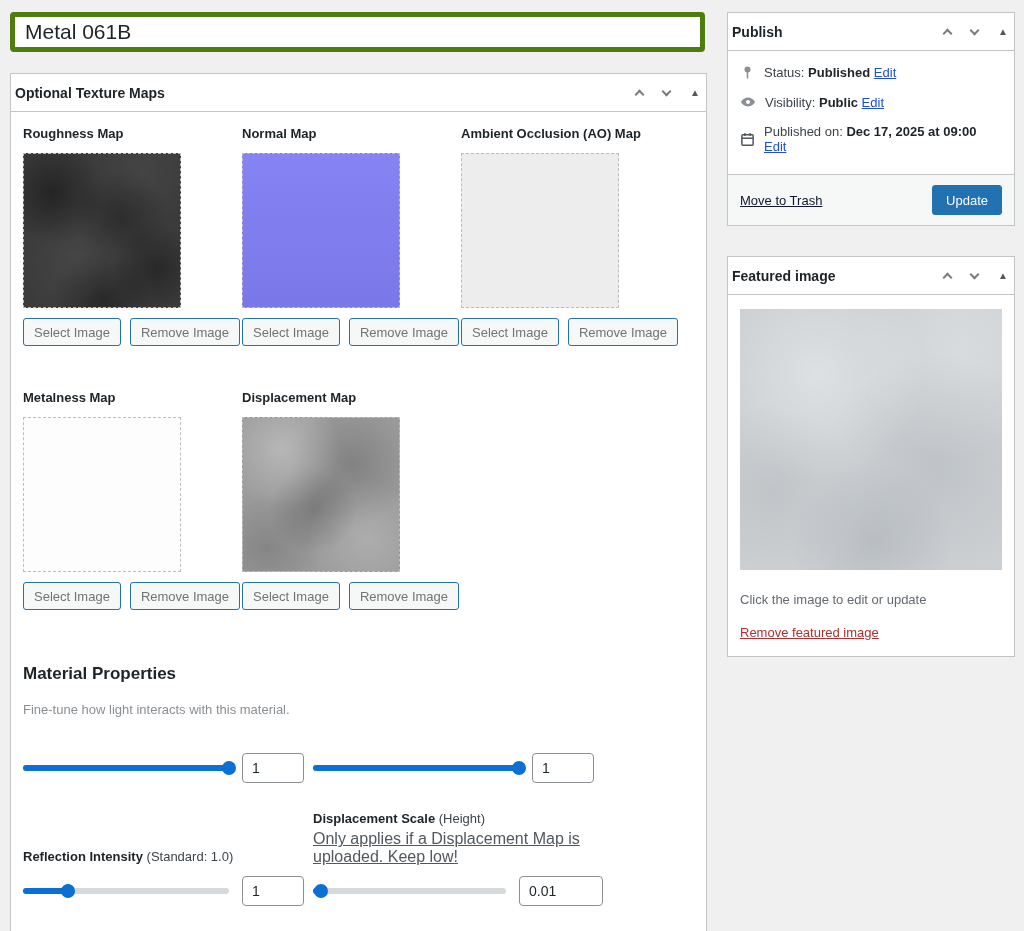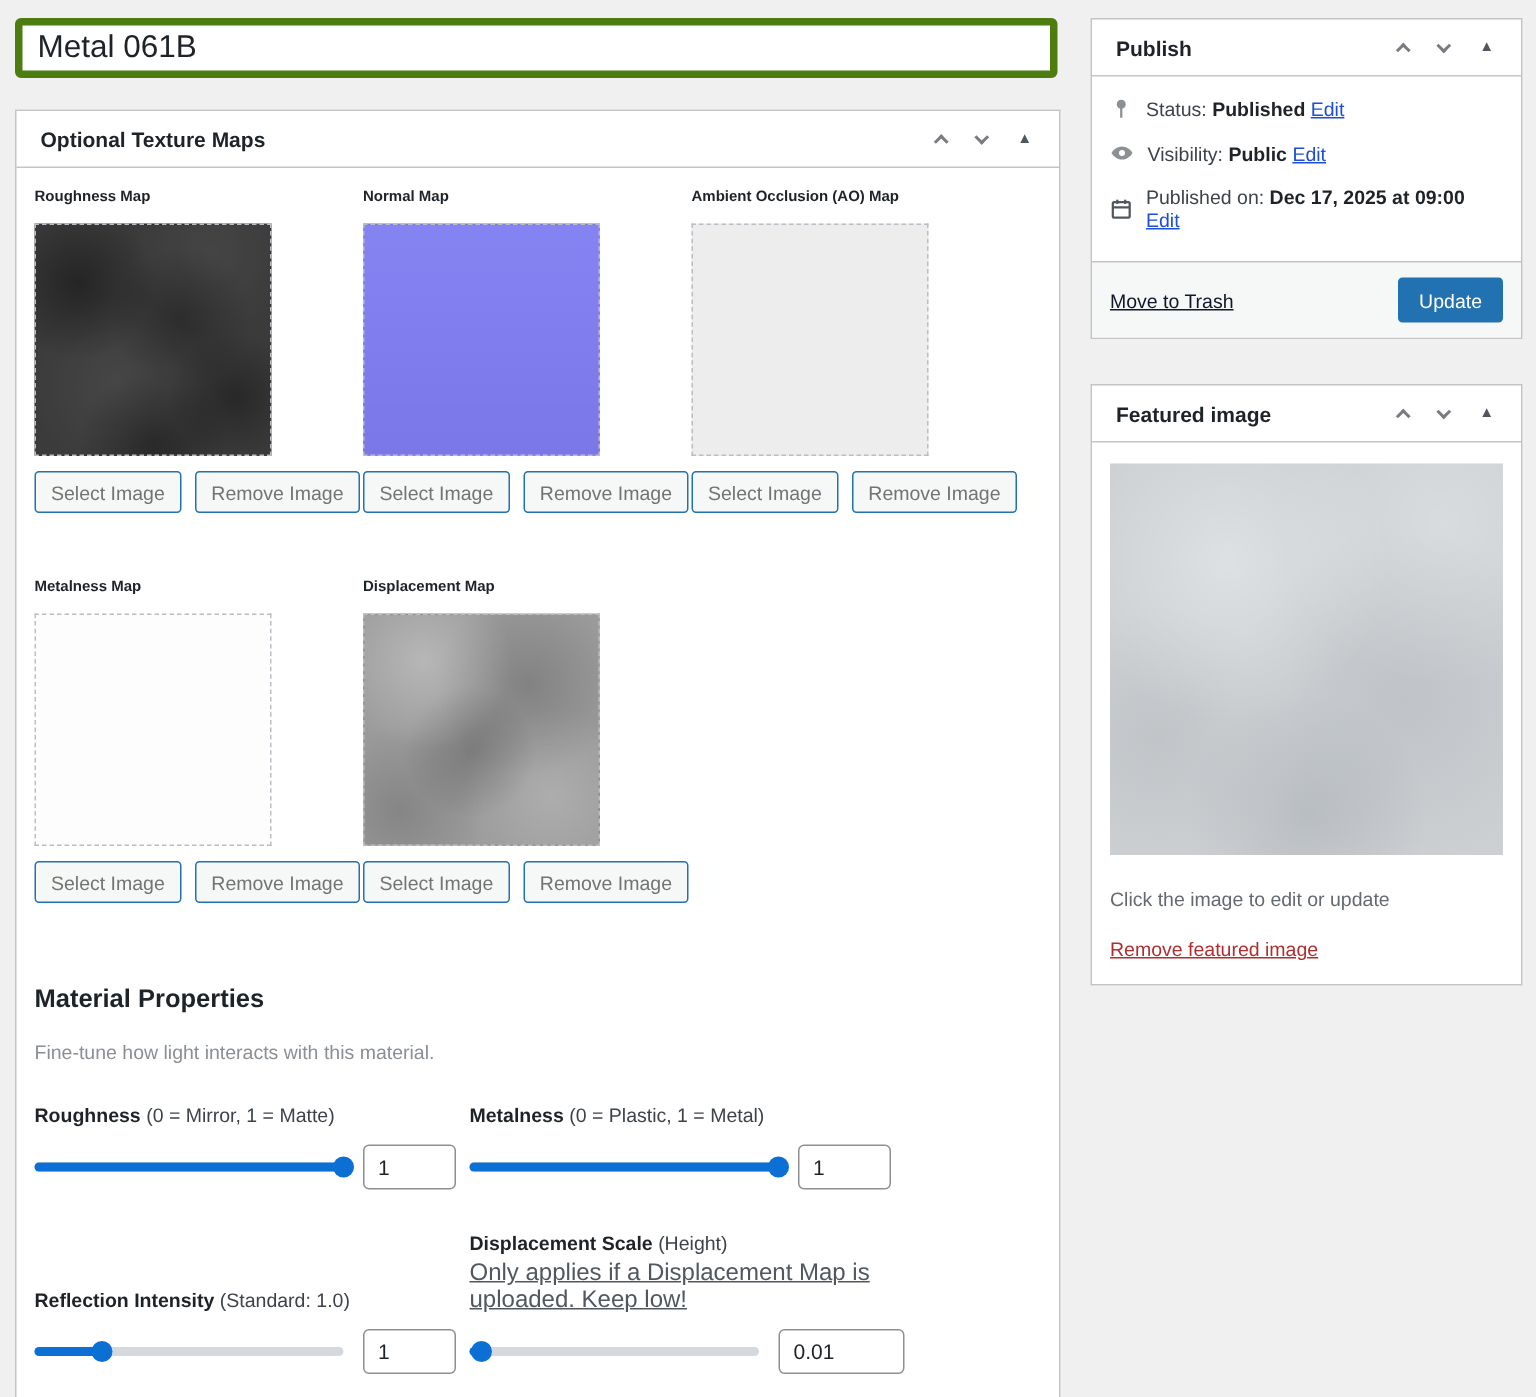--- a/index.html
+++ b/index.html
@@ -22,37 +22,37 @@
     padding:4px 10px;
     border:5px solid #4d7c0f; border-radius:4px;
     background:#fff; outline:none;
     margin-bottom:21px;
   }
 
   
   .postbox { background:#fff; border:1px solid #c3c4c7; margin-bottom:30px; }
   .postbox-header {
     display:flex; justify-content:space-between; align-items:center;
-    height:38px; padding:0 16px;
+    height:38px; padding:0 4px;
     border-bottom:1px solid #c3c4c7;
   }
   .postbox-title { font-size:14px; font-weight:bold; color:#1d2327; }
   .handle-actions { display:flex; align-items:center; gap:16px; }
   .chev { display:inline-block; width:7px; height:7px; border-right:2px solid #787c82; border-bottom:2px solid #787c82; }
   .chev.up { transform:rotate(-135deg); margin-top:4px; }
   .chev.down { transform:rotate(45deg); margin-bottom:3px; }
   .toggle-tri { color:#50575e; font-size:10px; line-height:1; }
   .handle-btn { cursor:pointer; background:none; border:none; padding:2px; display:flex; align-items:center; }
 
   .postbox-body { padding:14px 12px 30px 12px; }
 
   
   .tex-row { display:flex; margin-bottom:44px; }
   .tex-field { width:219px; }
-  .tex-label { font-weight:bold; font-size:10px; margin-bottom:12px; }
+  .tex-label { font-weight:bold; font-size:13px; margin-bottom:12px; }
   .tex-preview { width:158px; height:155px; border:1px dashed #b9bec4; }
   .tex-normal { background-image: linear-gradient(rgba(255,255,255,.05), rgba(0,0,0,.04)); }
   .tex-roughness { background-image:
       radial-gradient(circle at 18% 25%, rgba(0,0,0,.38), transparent 30%),
       radial-gradient(circle at 62% 40%, rgba(0,0,0,.25), transparent 35%),
       radial-gradient(circle at 85% 75%, rgba(0,0,0,.32), transparent 25%),
       radial-gradient(circle at 35% 70%, rgba(255,255,255,.06), transparent 40%),
       radial-gradient(circle at 50% 95%, rgba(0,0,0,.35), transparent 30%),
       radial-gradient(circle at 75% 12%, rgba(255,255,255,.05), transparent 30%); }
   .tex-displacement { background-image:
@@ -204,39 +204,31 @@
           </div>
 
         </div>
 
         <h2 class="mp-title">Material Properties</h2>
         <p class="mp-desc">Fine-tune how light interacts with this material.</p>
 
         <div class="controls-row">
 
           <div class="control">
-            <div class="control-label">
-              <strong>Roughness</strong>
-              <span class="hint">(0 = Mirror, 1 = Matte)</span>
-            </div>
             <div class="control-line">
               <div class="slider">
                 <div class="slider-track"></div>
                 <div class="slider-fill" style="width: 100%;"></div>
                 <div class="slider-thumb" style="left: 100%;"></div>
               </div>
               <input class="num-input" type="text" value="1" style="">
             </div>
           </div>
 
           <div class="control">
-            <div class="control-label">
-              <strong>Metalness</strong>
-              <span class="hint">(0 = Plastic, 1 = Metal)</span>
-            </div>
             <div class="control-line">
               <div class="slider">
                 <div class="slider-track"></div>
                 <div class="slider-fill" style="width: 100%;"></div>
                 <div class="slider-thumb" style="left: 100%;"></div>
               </div>
               <input class="num-input" type="text" value="1" style="">
             </div>
           </div>
 

